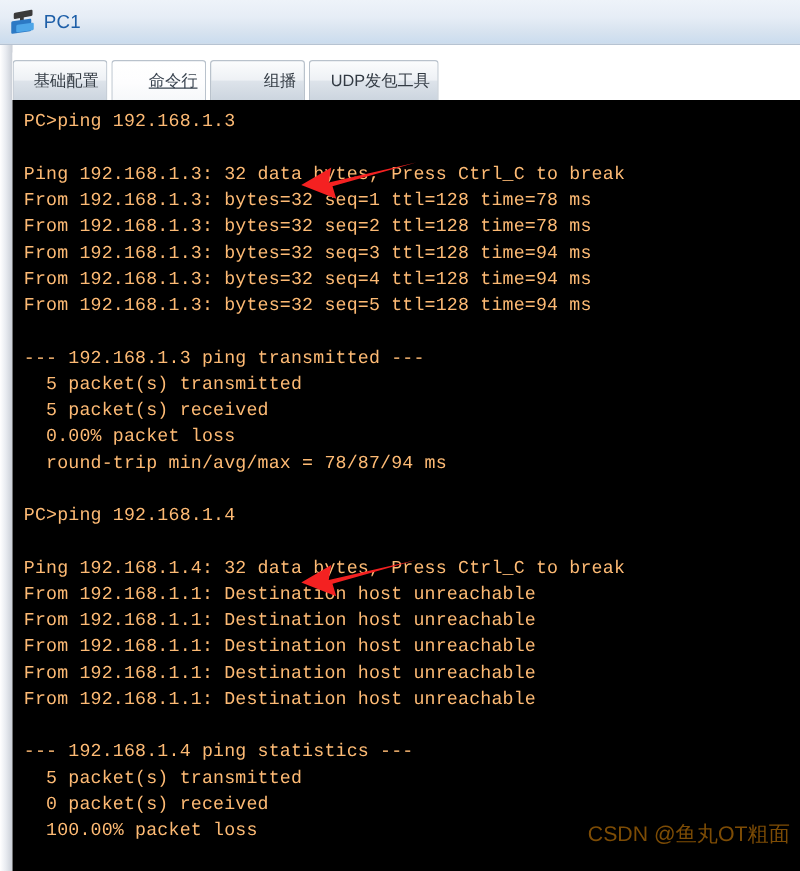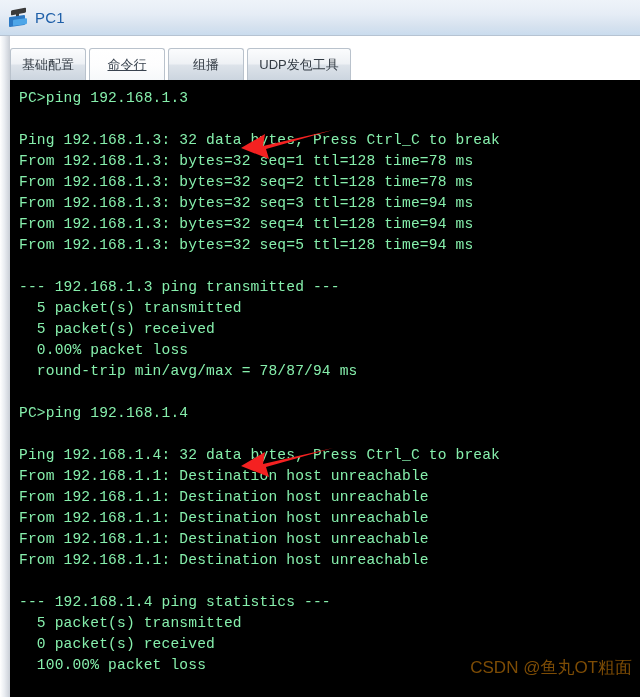--- a/index.html
+++ b/index.html
@@ -117,21 +117,21 @@
     display: flex;
     align-items: flex-end;
     box-sizing: border-box;
   }
   .tab {
     height: 32px;
     line-height: 32px;
     margin-right: 3px;
     padding: 0 6px;
     min-width: 76px;
-    text-align: center;
+    text-align: right;
     font-size: 13px;
     color: #333b44;
     border: 1px solid #b9c2cc;
     border-bottom: none;
     border-radius: 3px 3px 0 0;
     background: linear-gradient(to bottom, #fbfcfd 0%, #eef1f5 48%, #dde3ea 52%, #ccd5df 100%);
     box-sizing: border-box;
     font-family: "Liberation Sans", sans-serif;
     white-space: nowrap;
     cursor: default;
@@ -159,21 +159,21 @@
     left: 9px;
     top: 8px;
     right: 0;
     bottom: 0;
   }
   .line {
     font-family: "Liberation Mono", "DejaVu Sans Mono", monospace;
     font-size: 14.6px;
     line-height: 21px;
     height: 21px;
-    color: #86efac;
+    color: #fdba74;
     white-space: pre;
     letter-spacing: 0.15px;
   }
   .line.blank { color: transparent; }
 
   
   .arrow {
     position: absolute;
     pointer-events: none;
   }

